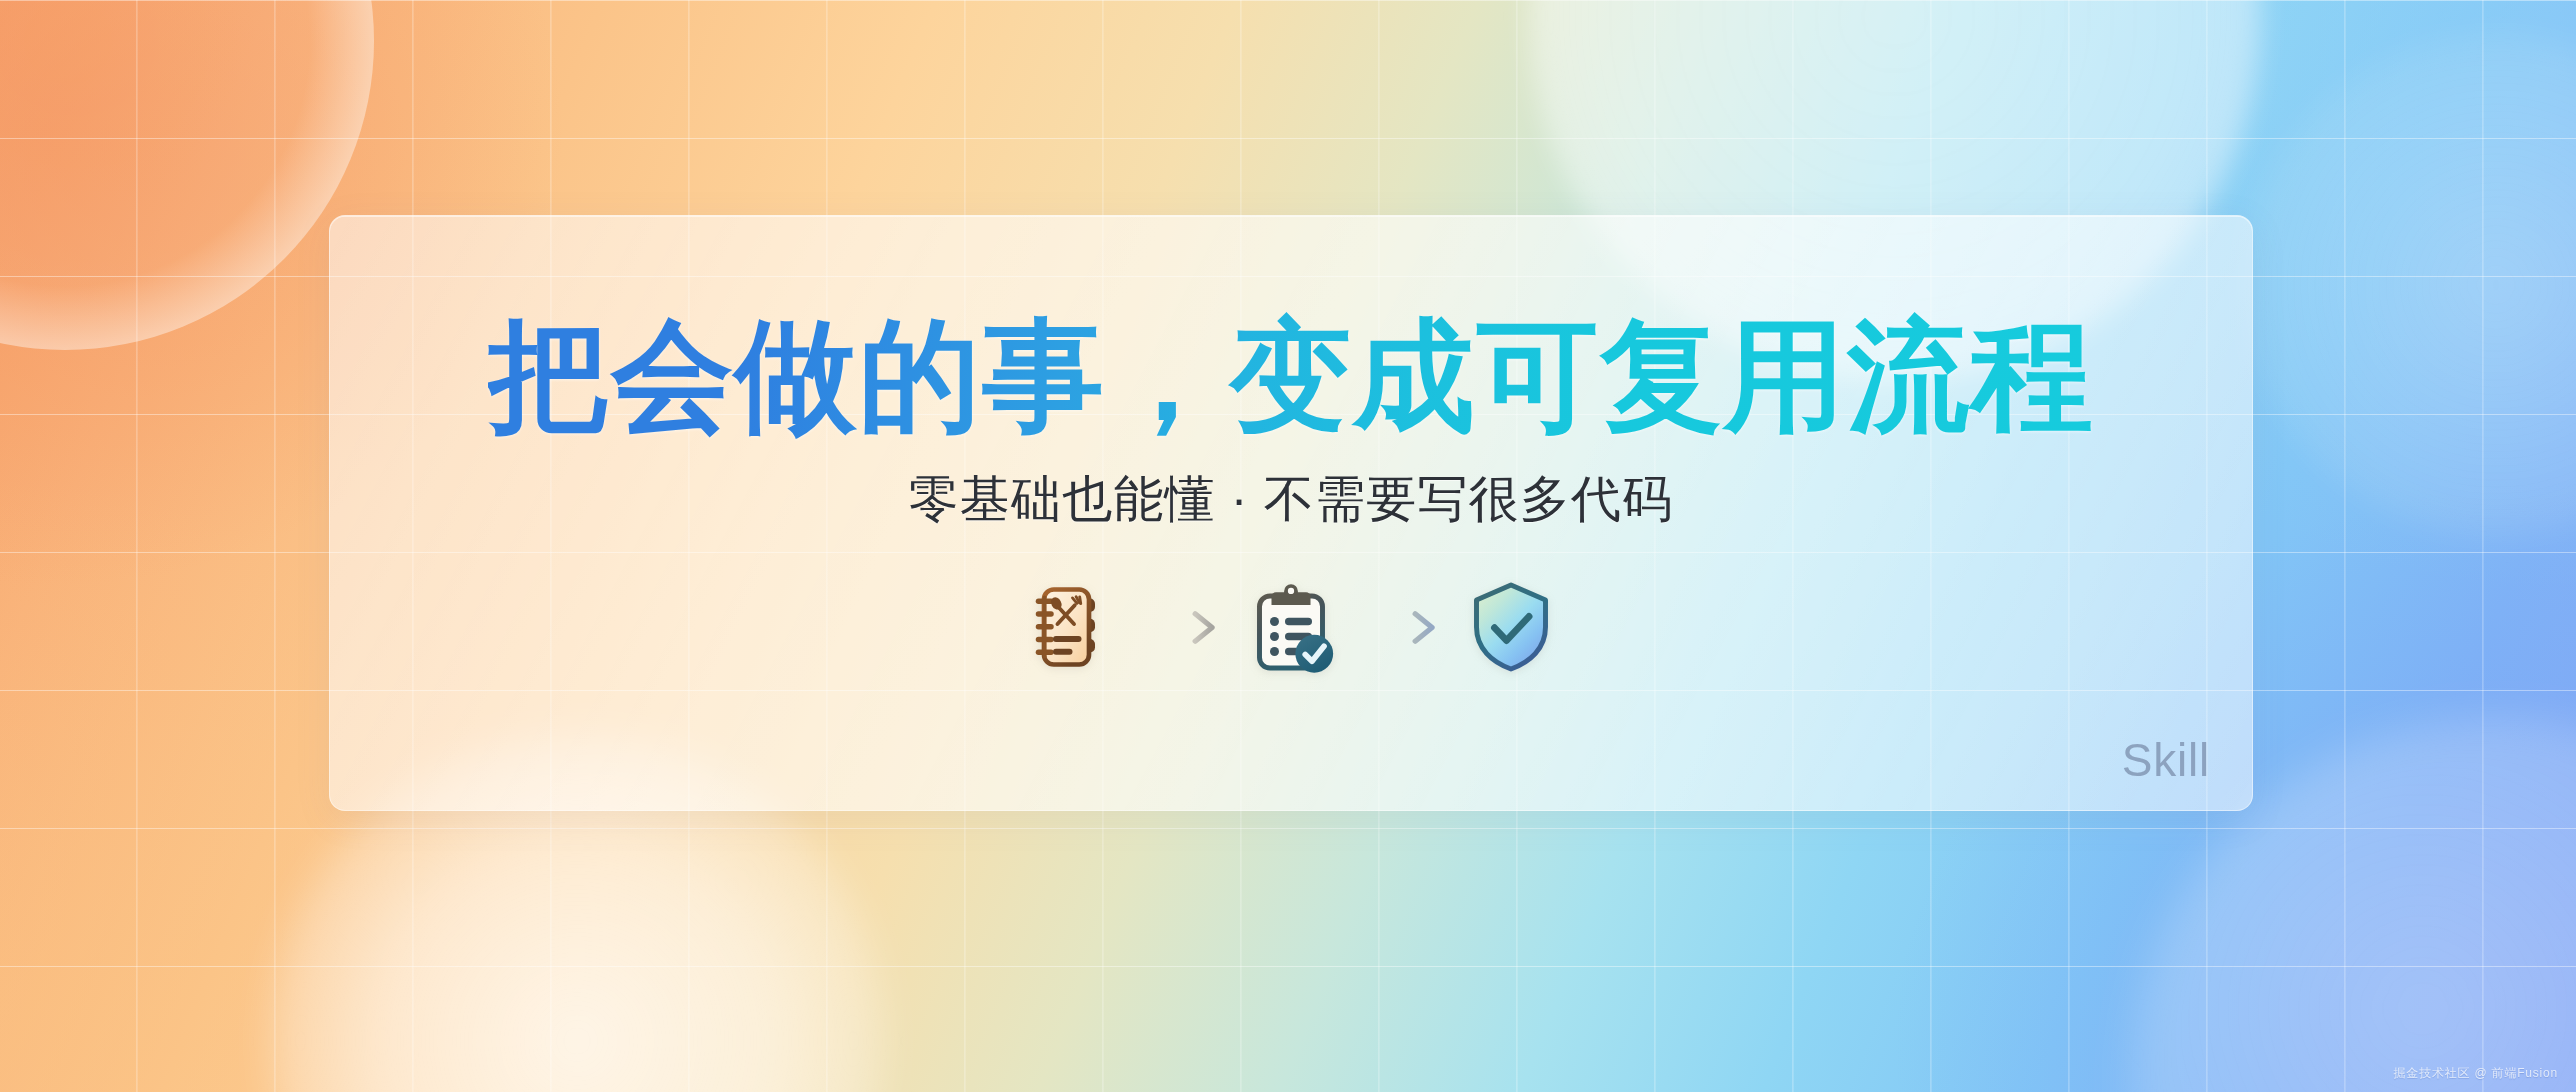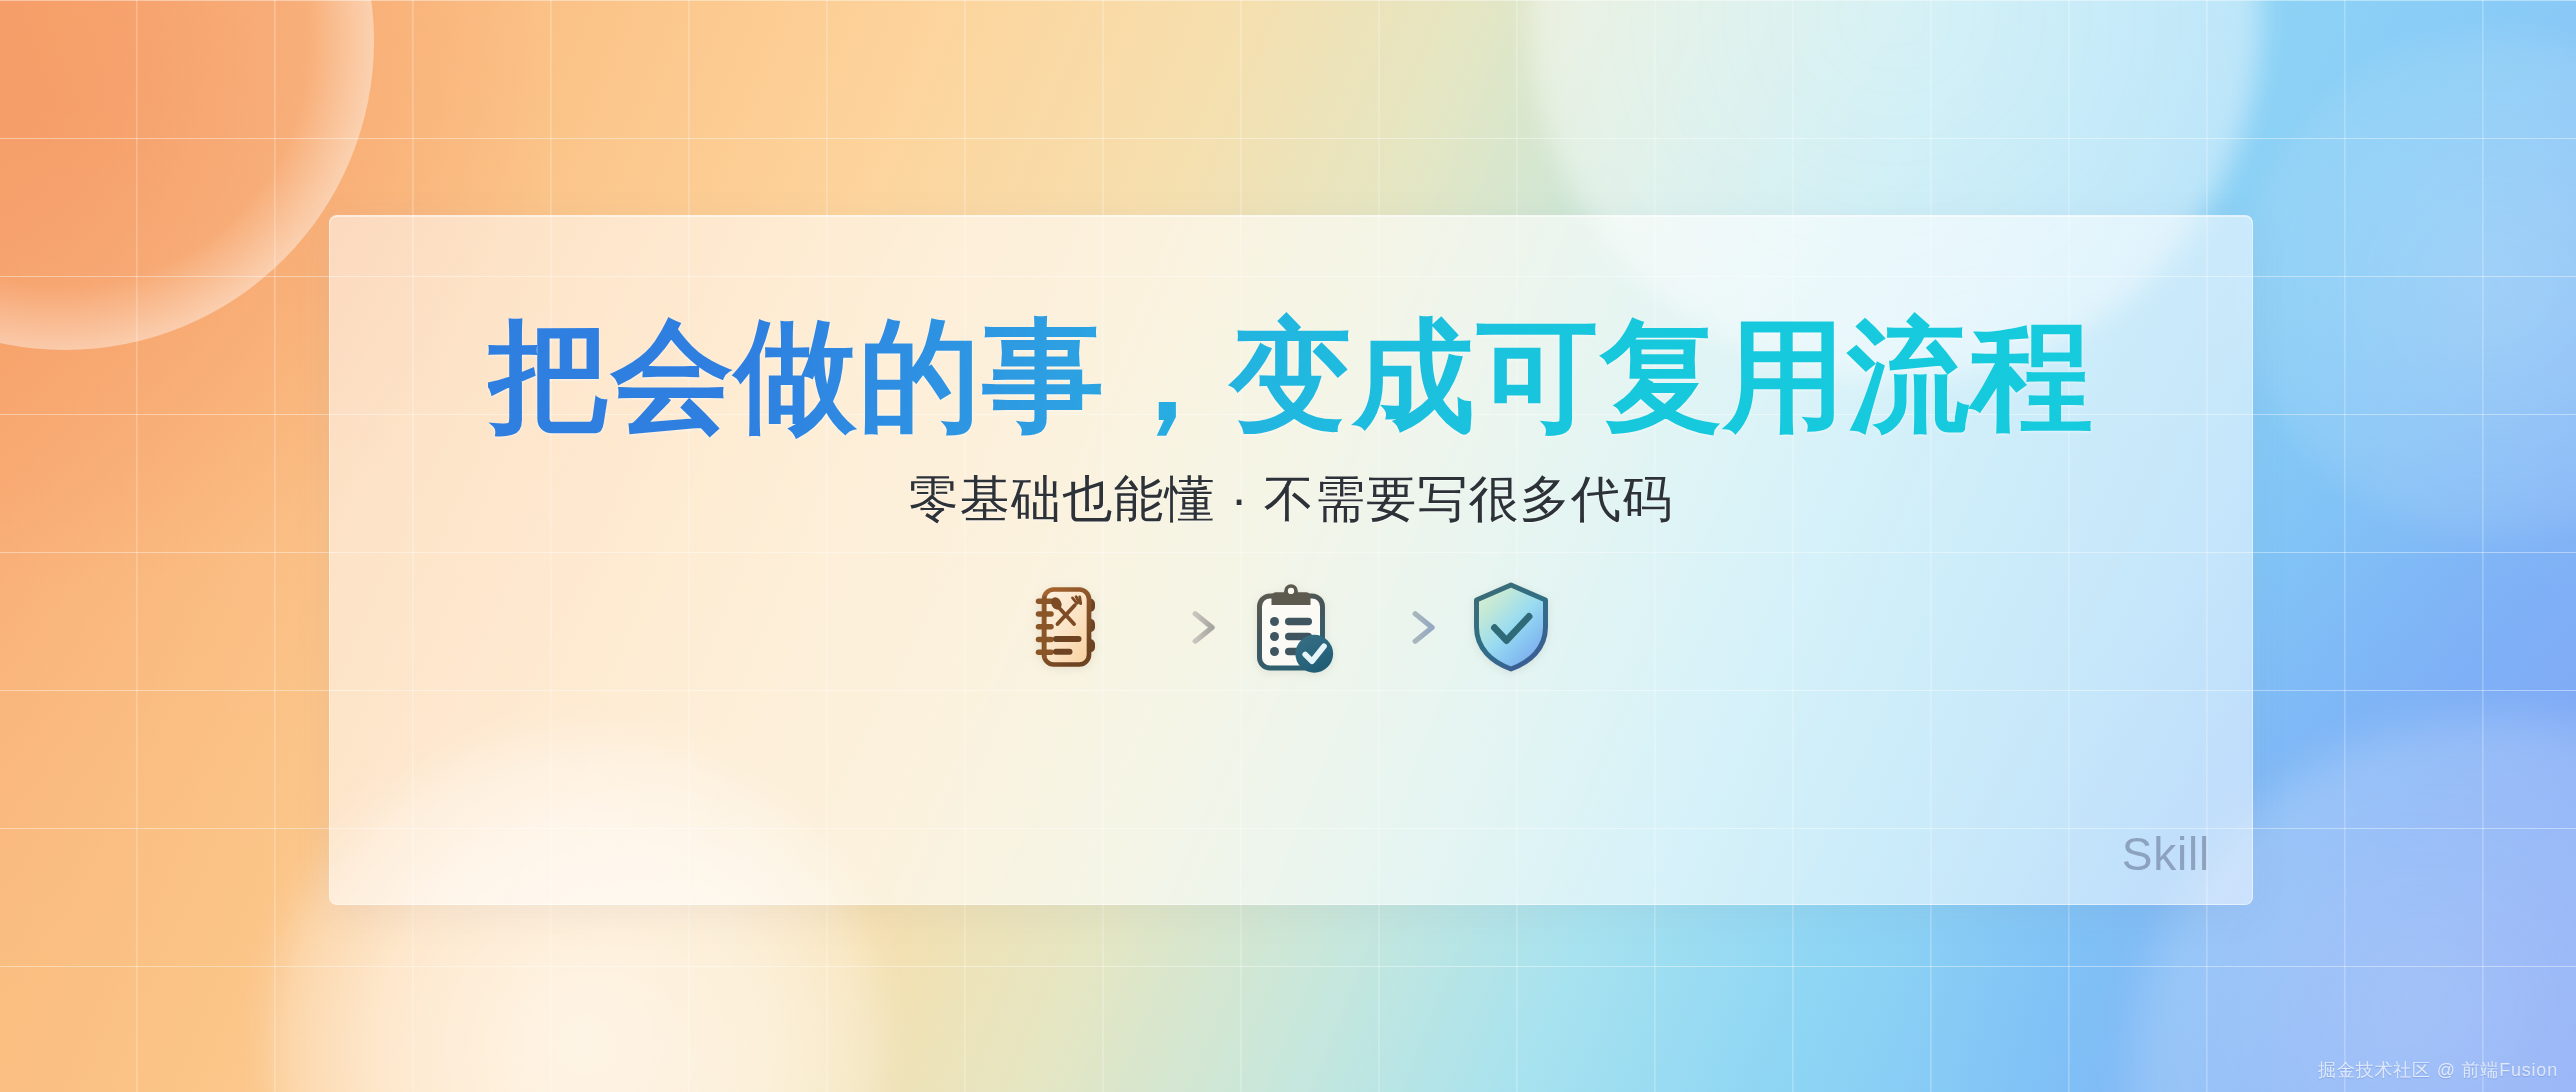--- a/index.html
+++ b/index.html
@@ -116,22 +116,22 @@
                 rgba(255,255,255,0.0) 100%);
     filter: blur(14.6px);
   }
 
   
   .card {
     position: absolute;
     left: 329px;
     top: 215px;
     width: 1924px;
-    height: 690px;
-    border-radius: 8px;
+    height: 596px;
+    border-radius: 16px;
     background: linear-gradient(118deg,
         rgba(255,255,255,0.52) 0%,
         rgba(255,255,255,0.58) 28%,
         rgba(255,255,255,0.60) 52%,
         rgba(255,255,255,0.56) 76%,
         rgba(255,255,255,0.50) 100%);
     box-shadow: 0 8.1px 37px rgba(120, 120, 160, 0.09),
                 inset 0 0.8px 0 rgba(255,255,255,0.70);
     border: 0.8px solid rgba(255,255,255,0.42);
     box-sizing: border-box;
@@ -216,21 +216,21 @@
     color: rgba(96, 112, 142, 0.55);
     letter-spacing: 0.8px;
     margin-top: 35px;
   }
 
   
   .watermark {
     position: absolute;
     right: 18px;
     bottom: 11.4px;
-    font-size: 18px;
+    font-size: 12px;
     color: rgba(255,255,255,0.72);
     letter-spacing: 0.8px;
     text-shadow: 0 0.8px 0.8px rgba(60,90,170,0.25);
     text-align: right;
   }
 </style>
 </head>
 <body>
 
 <div id="stage">

